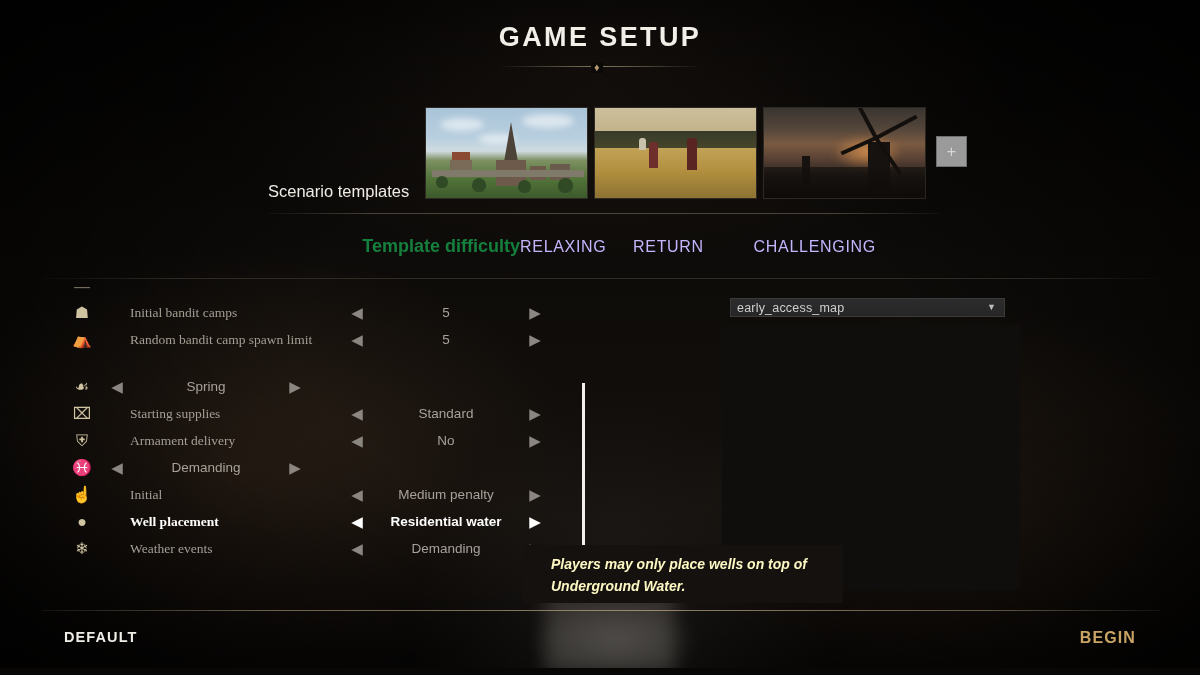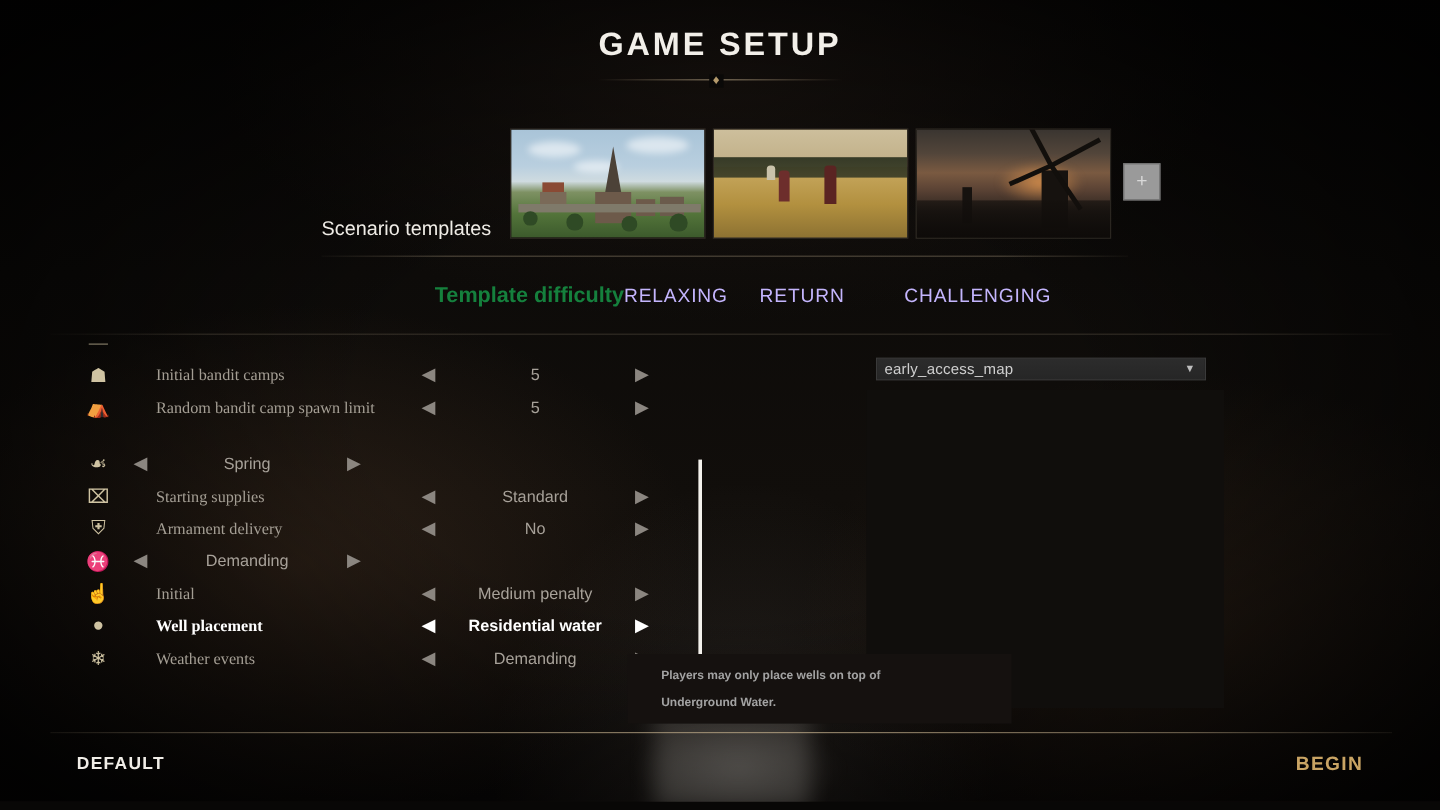--- a/index.html
+++ b/index.html
@@ -284,24 +284,25 @@
 
   
   #tooltip {
     position: absolute;
     left: 523px; top: 545px;
     width: 320px; height: 58px;
     background: #15110f;
     padding: 8px 22px 0 28px;
   }
   #tooltip p {
-    color: #a3a3a3;
-    font-size: 10px;
+    color: #fef9c3;
+    font-size: 14px;
     font-weight: bold;
     line-height: 22px;
+    font-style: italic;
   }
 
   
   #footer-rule {
     position: absolute;
     left: 42px; top: 610px; width: 1118px; height: 1px;
     background: linear-gradient(90deg, rgba(150,136,112,0.10) 0%, rgba(168,150,120,0.62) 20%, rgba(190,170,136,0.72) 55%, rgba(168,150,120,0.55) 85%, rgba(150,136,112,0.10) 100%);
   }
   #btn-return {
     position: absolute;

